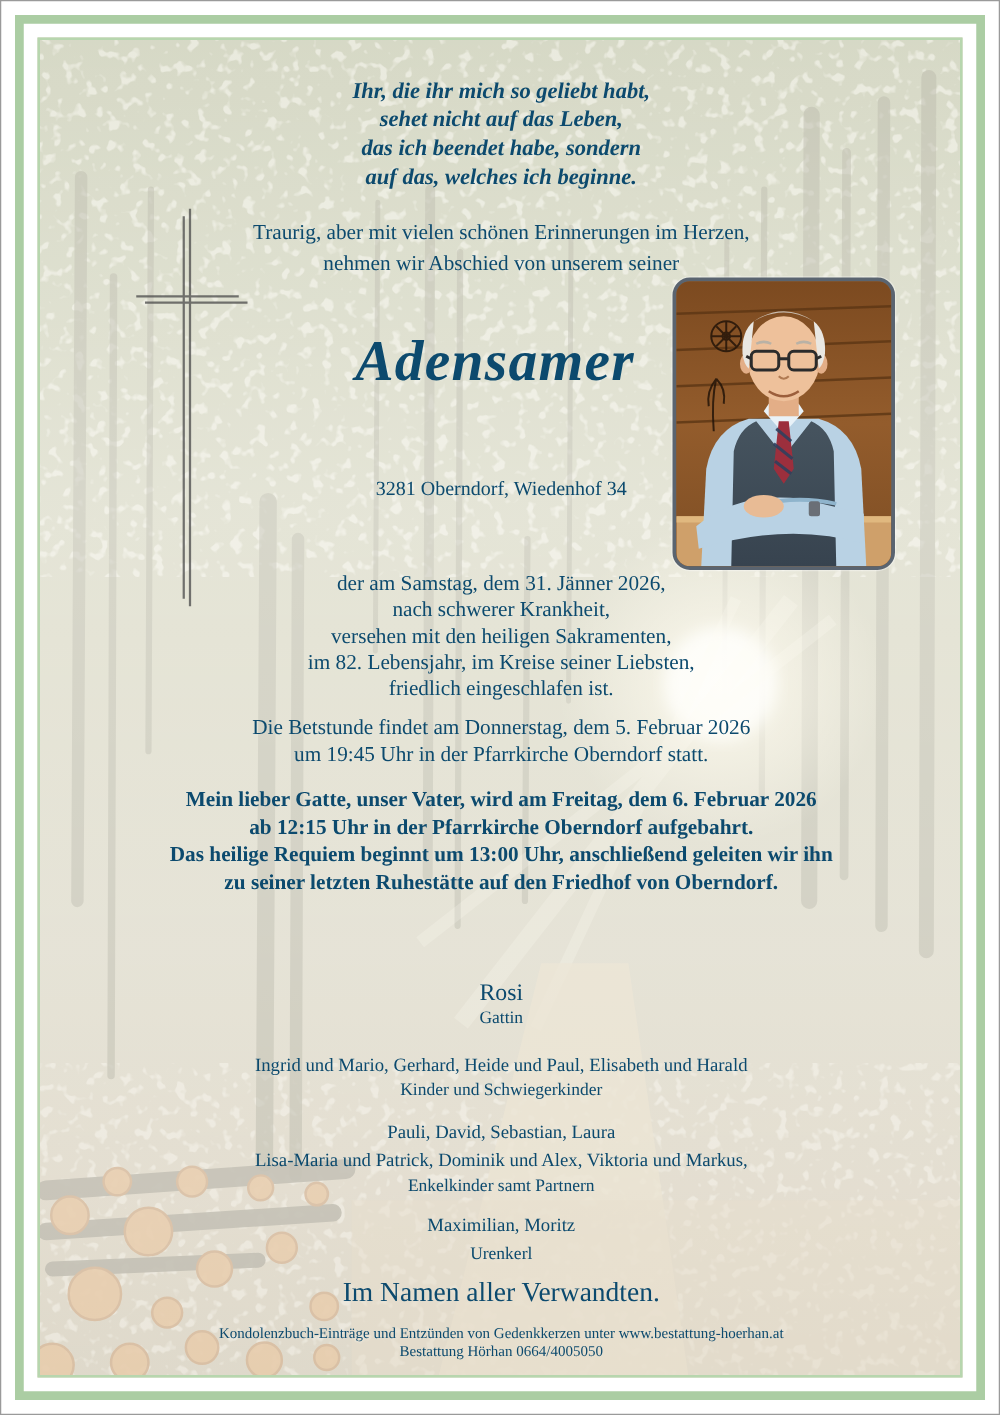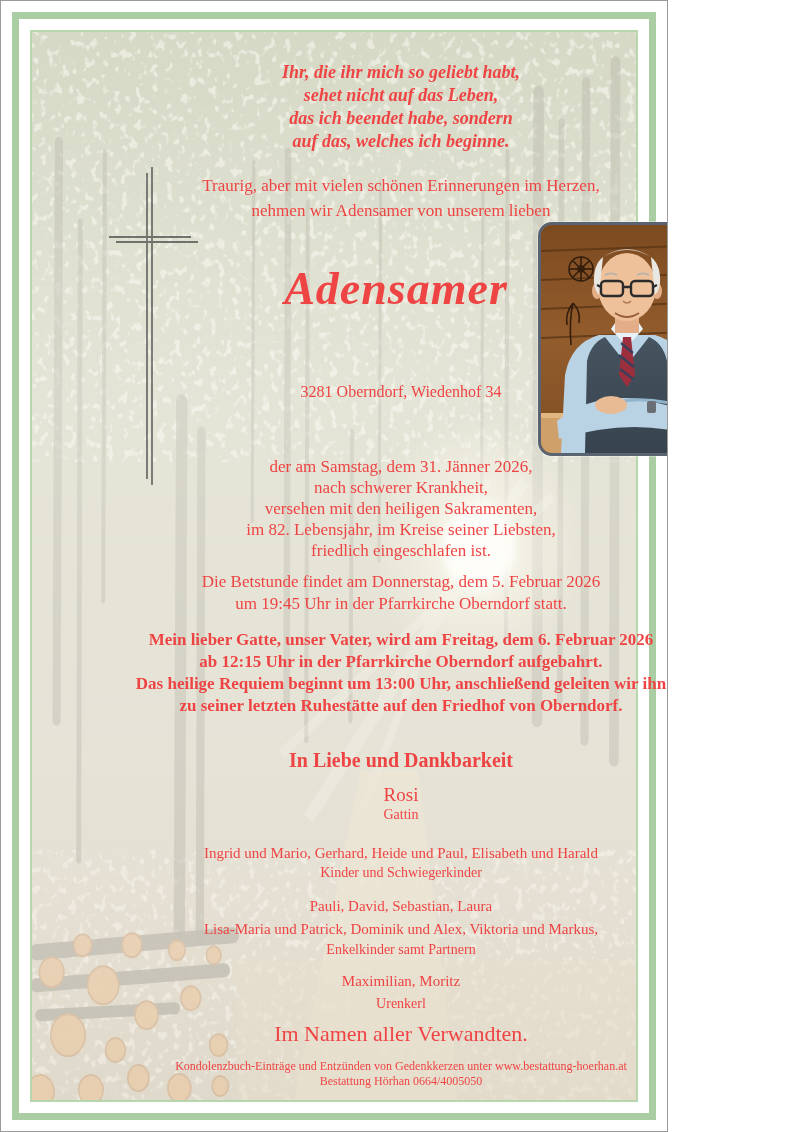--- a/index.html
+++ b/index.html
@@ -1,18 +1,18 @@
 <!DOCTYPE html>
 <html><head>
 <meta charset="utf-8">
 <style>
   html,body{margin:0;padding:0;background:#ffffff;}
   .card{
-    position:relative;width:668px;height:1132px;background:#ffffff;
-    font-family:"Liberation Serif","DejaVu Serif",serif;color:#ef4444;
+    position:relative;width:800px;height:1132px;background:#ffffff;
+    font-family:"Liberation Serif","DejaVu Serif",serif;color:#0c4a6e;
     overflow:hidden;border:1px solid #9a9a9a;box-sizing:border-box;
   }
   .green-frame{
     position:absolute;left:11px;top:11px;right:11px;bottom:11px;
     border:7px solid #abcda3;pointer-events:none;
   }
   .image-area{
     position:absolute;left:29px;top:29px;right:29px;bottom:29px;
     border:2px solid #b7d6ae;overflow:hidden;background:#cfd0b6;
   }
@@ -164,21 +164,21 @@
 
     <div class="txt quote">
       <div>Ihr, die ihr mich so geliebt habt,</div>
       <div>sehet nicht auf das Leben,</div>
       <div>das ich beendet habe, sondern</div>
       <div>auf das, welches ich beginne.</div>
     </div>
 
     <div class="txt intro">
       <div>Traurig, aber mit vielen schönen Erinnerungen im Herzen,</div>
-      <div>nehmen wir Adensamer von unserem lieben</div>
+      <div>nehmen wir Abschied von unserem seiner</div>
     </div>
 
     <div class="txt name">
       <div>Adensamer</div>
     </div>
     <div class="txt address">3281 Oberndorf, Wiedenhof 34</div>
 
     <div class="photo-frame">
       <svg width="172" height="228" viewBox="0 0 172 228">
         <defs>
@@ -267,21 +267,20 @@
       <div>um 19:45 Uhr in der Pfarrkirche Oberndorf statt.</div>
     </div>
 
     <div class="txt funeral">
       <div>Mein lieber Gatte, unser Vater, wird am Freitag, dem 6. Februar 2026</div>
       <div>ab 12:15 Uhr in der Pfarrkirche Oberndorf aufgebahrt.</div>
       <div>Das heilige Requiem beginnt um 13:00 Uhr, anschließend geleiten wir ihn</div>
       <div>zu seiner letzten Ruhestätte auf den Friedhof von Oberndorf.</div>
     </div>
 
-    <div class="txt closing">In Liebe und Dankbarkeit</div>
 
     <div class="txt m-names rosi">Rosi</div>
     <div class="txt m-relation rosi-rel">Gattin</div>
 
     <div class="txt m-names kinder">Ingrid und Mario, Gerhard, Heide und Paul, Elisabeth und Harald</div>
     <div class="txt m-relation kinder-rel">Kinder und Schwiegerkinder</div>
 
     <div class="txt m-names enkel">
       <div>Pauli, David, Sebastian, Laura</div>
       <div>Lisa-Maria und Patrick, Dominik und Alex, Viktoria und Markus,</div>

